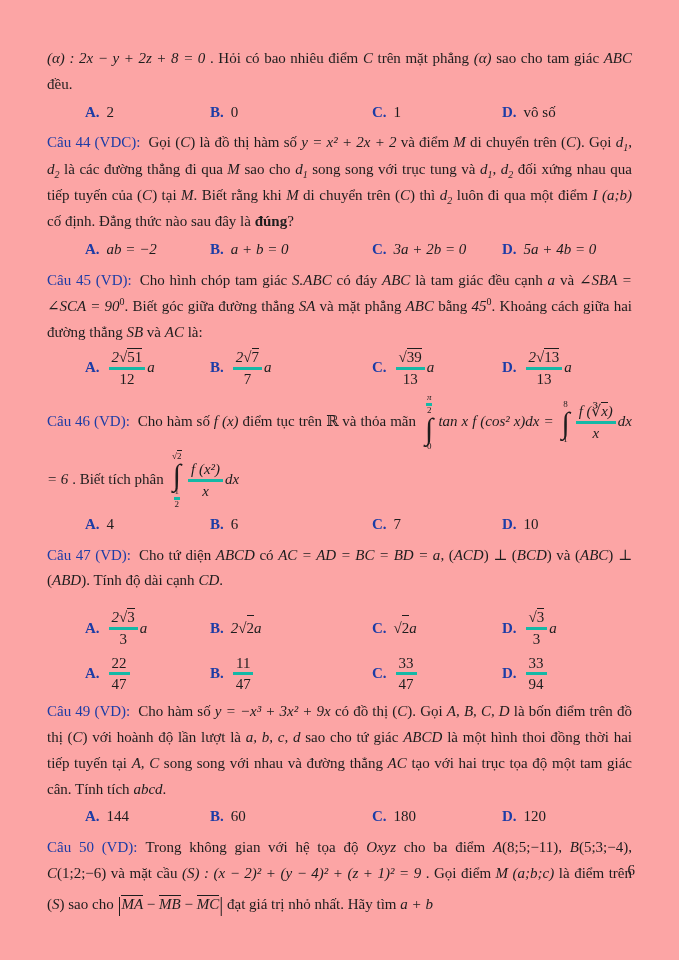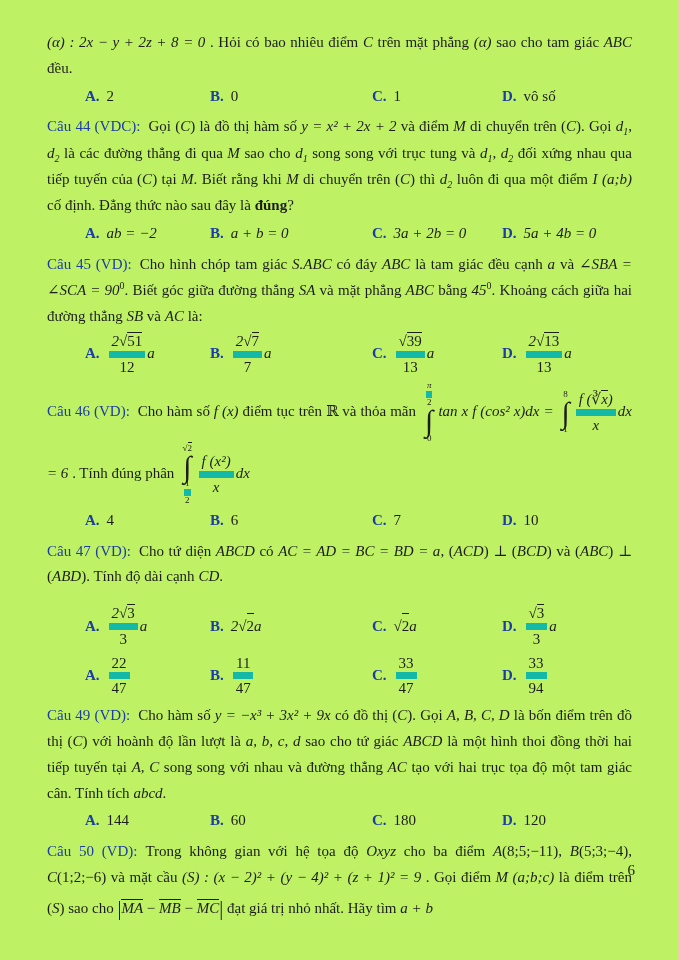--- a/index.html
+++ b/index.html
@@ -1,29 +1,29 @@
 <!DOCTYPE html>
 <html style="--label-blue: #1c3ca6; --text: #1d1d1d;"><head>
 <meta charset="utf-8">
 <style>
   html,body{margin:0;padding:0;background:#ffffff;}
-  .page{position:relative;width:679px;height:960px;background:#bef264;box-sizing:border-box;
-        padding:28px 47px 0 47px;font-family:"Liberation Serif","DejaVu Serif",serif;
+  .page{position:relative;width:679px;height:960px;background:#fca5a5;box-sizing:border-box;
+        padding:44px 47px 0 47px;font-family:"Liberation Serif","DejaVu Serif",serif;
         font-size:15px;line-height:1.72;color:#1d1d1d;overflow:hidden;}
   .para{margin:2px 0;text-align:justify;}
   .qlabel{font-weight:normal;color:var(--label-blue,#1c3ca6);margin-right:8px;}
   .m{font-style:italic;}
   .b{font-weight:bold;}
   .sb{font-size:10px;vertical-align:-4px;font-style:italic;}
   .sp{font-size:10px;vertical-align:6px;}
   .ov{border-top:1px solid #1d1d1d;}
   .big{font-size:20px;vertical-align:-2px;}
   .fr{display:inline-flex;flex-direction:column;align-items:center;vertical-align:middle;
       margin:0 2px;line-height:1.25;text-align:center;}
-  .fr>.nu{border-bottom:7px solid #14b8a6;padding:0 3px;white-space:nowrap;}
+  .fr>.nu{border-bottom:3px solid #14b8a6;padding:0 3px;white-space:nowrap;}
   .fr>.de{padding:0 3px;white-space:nowrap;}
   .int{display:inline-flex;flex-direction:column;align-items:center;vertical-align:middle;
        margin:0 4px;line-height:1;}
   .int>.isym{font-size:30px;line-height:0.85;}
   .int>.bnd{font-size:9px;line-height:1.1;}
   .int .fr{margin:0;line-height:1.1;}
   .int .fr>.nu{padding:0 1px;}
   .ans-row{display:grid;grid-template-columns:125px 162px 130px 1fr;padding-left:38px;
            margin:1px 0 5px 0;align-items:center;}
   .ans{display:flex;align-items:center;}
@@ -144,21 +144,21 @@
             </span></span>
           <span class="isym">∫</span>
           <span class="bnd"><span>0</span></span>
         </span><span class="m">tan x f (cos² x)dx = </span><span class="int">
           <span class="bnd"><span>8</span></span>
           <span class="isym">∫</span>
           <span class="bnd"><span>1</span></span>
         </span><span class="fr">
           <span class="nu"><span class="m">f (</span><span>∛</span><span class="m ov">x</span><span class="m">)</span></span>
           <span class="de"><span class="m">x</span></span>
-        </span><span class="m">dx = 6</span><span> . Tính đúng phân </span><span class="int">
+        </span><span class="m">dx = 6</span><span> . Biết tích phân </span><span class="int">
           <span class="bnd"><span>√</span><span class="ov">2</span></span>
           <span class="isym">∫</span>
           <span class="bnd"><span class="fr">
               <span class="nu"><span>1</span></span>
               <span class="de"><span>2</span></span>
             </span></span>
         </span><span class="fr">
           <span class="nu"><span class="m">f (x²)</span></span>
           <span class="de"><span class="m">x</span></span>
         </span><span class="m">dx</span></span></p>

